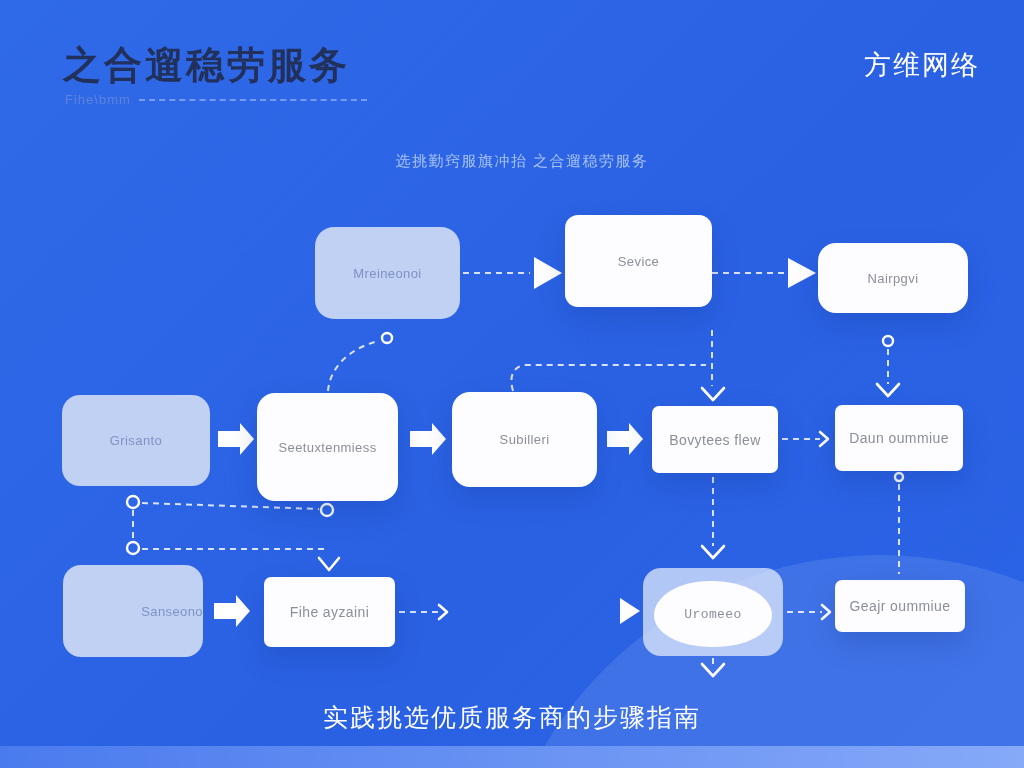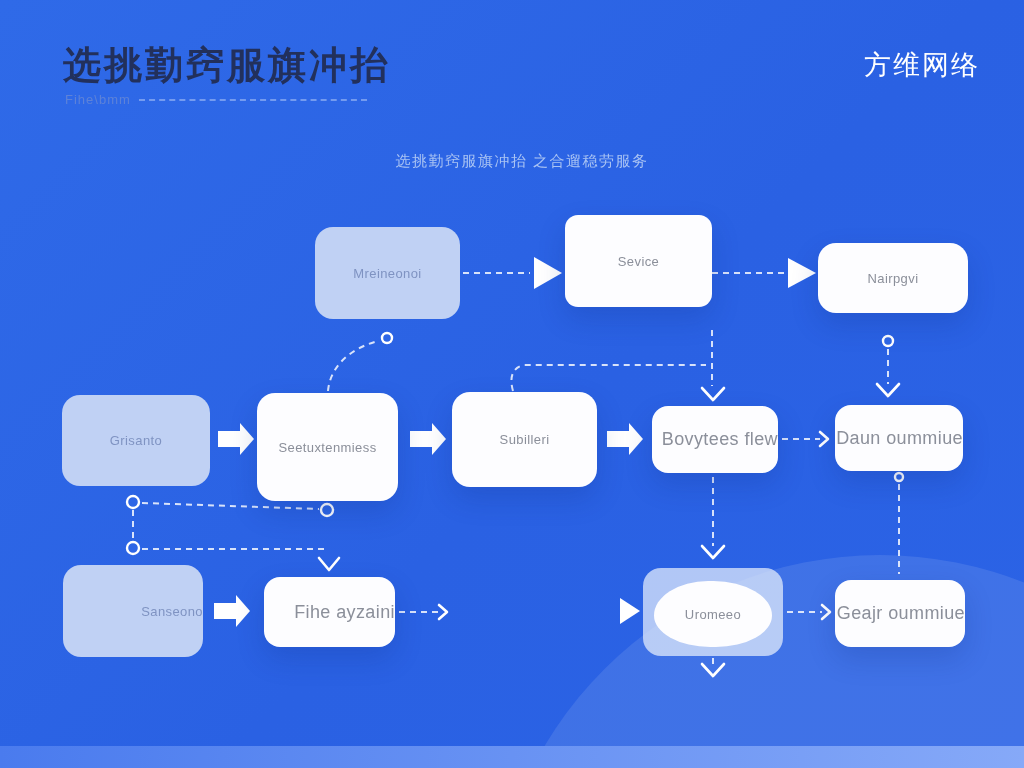--- a/index.html
+++ b/index.html
@@ -19,47 +19,48 @@
   .brand{position:absolute;right:44px;top:47px;font-size:27px;color:#ffffff;letter-spacing:2px;}
   .center-caption{position:absolute;left:0;top:152px;width:100%;text-align:center;
     font-size:15px;color:#a9c3f3;letter-spacing:1.5px;transform:translateX(10px);}
   .footer-caption{position:absolute;left:0;top:701px;width:100%;text-align:center;
     font-size:25px;font-weight:500;color:#ffffff;letter-spacing:2px;}
 
   .fbox{position:absolute;display:flex;align-items:center;justify-content:center;
     border-radius:18px;font-size:13px;letter-spacing:.4px;text-align:center;}
   .fbox.white{background:#fdfdff;color:#8b8f9a;box-shadow:0 12px 28px rgba(15,45,130,.20);}
   .fbox.light{background:#c0d1f4;color:#7f93c2;}
-  .fbox.sm{border-radius:16px;font-size:18px;justify-content:flex-end;}
+  .fbox.sm{border-radius:7px;font-size:14px;}
   .fbox.highlight{background:rgba(230,238,252,0.72);}
   .blob{position:absolute;left:11px;right:11px;top:13px;bottom:9px;background:#fdfdff;
     border-radius:48% 52% 50% 50% / 55% 55% 50% 50%;
-    display:flex;align-items:center;justify-content:center;color:#8b8f9a;}
+    display:flex;align-items:center;justify-content:center;color:#8b8f9a;font-family:Liberation Mono, monospace;}
 
   svg.connectors{position:absolute;left:0;top:0;pointer-events:none;}
   .dash{stroke:rgba(255,255,255,0.82);stroke-width:2;fill:none;stroke-dasharray:6 5;}
   .chev{stroke:#ffffff;stroke-width:2.6;fill:none;stroke-linecap:round;stroke-linejoin:round;}
   .solid{fill:#ffffff;}
   .ring{fill:#2e66e6;stroke:#ffffff;stroke-width:2.4;}
 </style>
 </head>
 <body>
 
 <div class="stage">
 
   <div class="bg-circle"></div>
   <div class="footer-bar"></div>
 
-  <div class="title">选挑勤窍服旗冲抬</div>
+  <div class="title">之合遛稳劳服务</div>
   <div class="subtitle-row">
     <span class="subtitle">Fihe\bmm</span>
     <span class="subtitle-dash"></span>
   </div>
   <div class="brand">方维网络</div>
   <div class="center-caption">选挑勤窍服旗冲抬 之合遛稳劳服务</div>
+  <div class="footer-caption">实践挑选优质服务商的步骤指南</div>
 
   <svg class="connectors" width="1024" height="768" viewBox="0 0 1024 768">
 
     <g>
       <path class="dash" d="M463 273 H530"></path>
       <polygon class="solid" points="534,257 562,273 534,289"></polygon>
     </g>
     <g>
       <path class="dash" d="M712 273 H784"></path>
       <polygon class="solid" points="788,258 816,273 788,288"></polygon>
@@ -130,21 +131,21 @@
     </g>
     <g>
       <polygon class="solid" points="620,598 640,611 620,624"></polygon>
     </g>
     <g>
       <path class="dash" d="M787 612 H822"></path>
       <polyline class="chev" points="822,605 830,612 822,619"></polyline>
     </g>
   </svg>
 
-  <div class="fbox light" style="left:315px;top:227px;width:145px;height:92px;">
+  <div class="fbox light" style="left:315px;top:227px;width:145px;height:92px;border-radius:19px;">
     <span>Mreineonoi</span>
   </div>
   <div class="fbox white" style="left:565px;top:215px;width:147px;height:92px;border-radius:13px;">
     <span>Sevice</span>
   </div>
   <div class="fbox white" style="left:818px;top:227px;width:150px;height:70px;margin-top:16px;">
     <span>Nairpgvi</span>
   </div>
 
   <div class="fbox light" style="left:62px;top:395px;width:148px;height:91px;">
@@ -167,17 +168,17 @@
     <span>Sanseono</span>
   </div>
   <div class="fbox white sm" style="left:264px;top:577px;width:131px;height:70px;">
     <span>Fihe ayzaini</span>
   </div>
   <div class="fbox highlight" style="left:643px;top:568px;width:140px;height:88px;">
     <div class="blob">
       <span>Uromeeo</span>
     </div>
   </div>
-  <div class="fbox white sm" style="left:835px;top:580px;width:130px;height:67px;">
+  <div class="fbox white sm" style="left:835px;top:580px;width:130px;height:52px;">
     <span>Geajr oummiue</span>
   </div>
 
 </div>
 
 </body></html>

